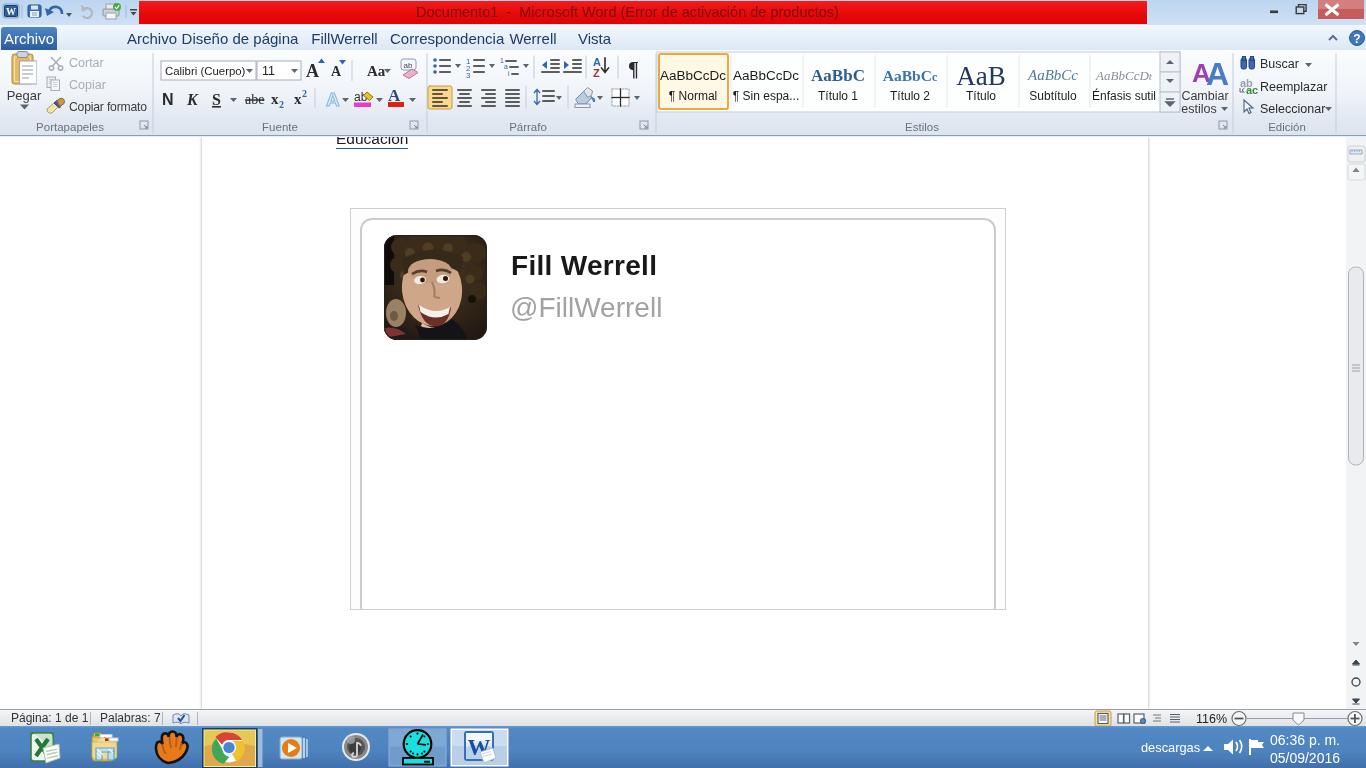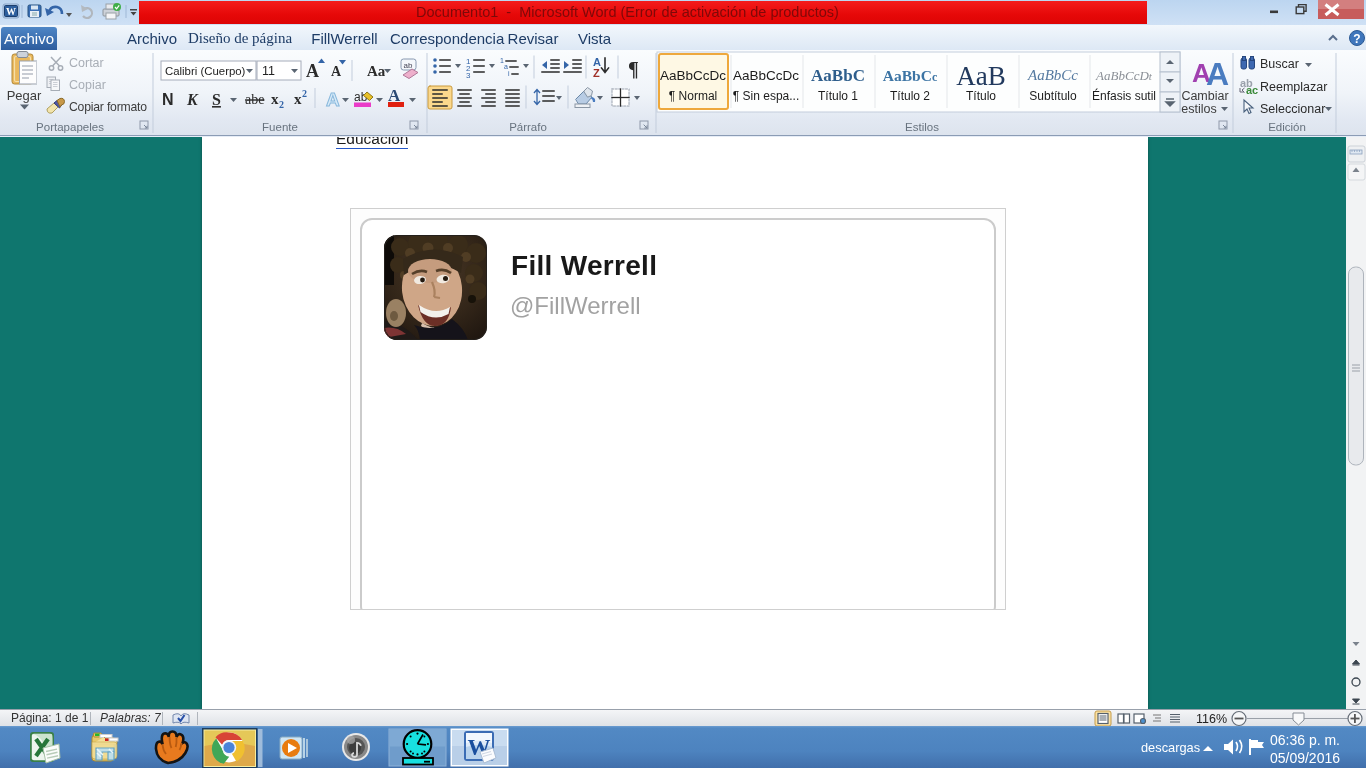--- a/index.html
+++ b/index.html
@@ -10,21 +10,21 @@
 #redband{left:139px;top:1px;width:1008px;height:23px;background:linear-gradient(#f41c1c,#e60808 60%,#dd0505);color:#7e0909;font-size:14.5px;text-align:center;line-height:23px;padding-right:31px;box-sizing:border-box;}
 
 #tabrow{left:0;top:25px;width:1366px;height:25px;background:linear-gradient(#f2f7fc,#dde8f5);}
 .tab{position:absolute;top:2px;height:23px;line-height:23px;font-size:15px;color:#1e3c66;}
 .tab{text-align:center;padding:0;}
 #tab-archivo{left:1px;width:56px;background:linear-gradient(#4e86c6,#2d5c9d);color:#fff;border-radius:3px 3px 0 0;}
 #tab-inicio{left:58px;width:57px;background:#ffffff;border:1px solid #b9c6d8;border-bottom:none;border-radius:2px 2px 0 0;color:#2b2b2b;margin-top:44px;}
 
 #ribbon{left:0;top:50px;width:1366px;height:86px;background:linear-gradient(#fafcfe,#f0f4f9 50%,#e2e8f2 82%,#dde4ee);border-bottom:1px solid #8b9cb5;}
 
-#docarea{left:0;top:137px;width:1366px;height:572px;background:#0f766e;overflow:hidden;}
+#docarea{left:0;top:137px;width:1366px;height:572px;background:#ffffff;overflow:hidden;}
 #page{left:202px;top:0px;width:946px;height:572px;background:#ffffff;box-shadow:0 0 3px rgba(0,0,0,.35);}
 
 #statusbar{left:0;top:709px;width:1366px;height:17px;background:linear-gradient(#f4f5f7,#dfe2e7);border-top:1px solid #98a0ab;font-size:12px;color:#333;}
 #tweet{left:350px;top:71px;width:656px;height:402px;background:#fdfdfd;border:1px solid #cfcfcf;overflow:hidden;}
 #tweetcard{left:9px;top:9px;width:636px;height:400px;border:2px solid #cbcbcb;border-radius:12px;background:#fff;}
 #tweetbody{left:28px;top:161px;width:612px;font-family:"Liberation Serif",serif;font-size:42px;line-height:49.5px;color:#161616;}
 
 #taskbar{left:0;top:726px;width:1366px;height:42px;background:linear-gradient(#6b9cd0,#5289c4 5%,#4d83bf 60%,#416fab);}
 </style></head>
 <body>
@@ -65,24 +65,24 @@
   <rect x="60" y="0" width="46" height="9" fill="#d37f7f"></rect>
   <path d="M 67.5 4.5 L 80.5 15 M 80.5 4.5 L 67.5 15" stroke="#fff" stroke-width="3"></path>
   <rect x="12" y="10.5" width="8" height="2.6" fill="#3a3a3a"></rect>
   <rect x="38.2" y="7" width="7.6" height="6.6" fill="none" stroke="#3a3a3a" stroke-width="1.4"></rect>
   <path d="M 40.5 7 l 0 -2.4 7.6 0 0 6.6 -2.4 0" fill="none" stroke="#3a3a3a" stroke-width="1.4"></path>
 </svg>
 <div class="abs" id="tabrow">
   <div class="tab" id="tab-archivo">Archivo</div>
   <div class="tab" id="tab-inicio">Inicio</div>
   <div class="tab" style="left:112px;width:80px;">Archivo</div>
-  <div class="tab" style="left:180px;width:120px;font-family:Liberation Serif, serif;">Diseño de página</div>
+  <div class="tab" style="left:180px;width:120px;">Diseño de página</div>
   <div class="tab" style="left:304px;width:81px;">FillWerrell</div>
   <div class="tab" style="left:390px;width:110px;">Correspondencia</div>
-  <div class="tab" style="left:503px;width:60px;">Revisar</div>
+  <div class="tab" style="left:503px;width:60px;">Werrell</div>
   <div class="tab" style="left:570px;width:49px;">Vista</div>
 
   <svg class="abs" style="left:1320px;top:2px;" width="46" height="22" viewBox="0 0 46 22">
     <path d="M 9 13 l 4 -4 4 4" fill="none" stroke="#5a6f8d" stroke-width="2"></path>
     <circle cx="37" cy="11" r="7.5" fill="#3f76bc" stroke="#2c5a94"></circle>
     <text x="37" y="15.5" font-size="12" font-weight="bold" fill="#fff" text-anchor="middle">?</text>
   </svg>
 </div>
 <div class="abs" id="ribbon">
 <svg width="1366" height="86" viewBox="0 0 1366 86" font-family="Liberation Sans, sans-serif">
@@ -390,21 +390,21 @@
         <path d="M 68 84 q 12 9 16 21 l -48 0 q -1 -10 -6 -15 q 22 8 38 -6 z" fill="#15131a"></path>
         <path d="M 0 86 q 20 2 34 19 l -34 0 z" fill="#201a18"></path>
         <ellipse cx="12" cy="78" rx="10" ry="14" fill="#9a8163"></ellipse>
         <ellipse cx="10" cy="81" rx="4" ry="5" fill="#6e5a40"></ellipse>
         <path d="M 0 93 q 12 -2 22 6 l -22 4 z" fill="#7e3434"></path>
         <circle cx="88" cy="64" r="4" fill="#171209"></circle>
       </g>
       <rect x=".5" y=".5" width="102" height="104" rx="13" fill="none" stroke="#24201c" stroke-width="1"></rect>
     </svg>
     <div class="abs" style="left:160px;top:41px;font-size:28px;font-weight:bold;color:#191919;letter-spacing:.3px;">Fill Werrell</div>
-    <div class="abs" style="left:159px;top:83px;font-size:24px;color:#a2a2a2;">@FillWerrell</div>
+    <div class="abs" style="left:159px;top:83px;font-size:28px;color:#a2a2a2;">@FillWerrell</div>
   </div>
 
   <svg class="abs" style="left:1346px;top:0;" width="20" height="572" viewBox="0 0 20 572">
     <rect x="0" y="0" width="20" height="572" fill="#f2f3f4"></rect>
     <rect x="2" y="9" width="17" height="16" rx="2" fill="#eef0f2" stroke="#cdd2d8"></rect>
         <rect x="2" y="27" width="17" height="16" rx="2" fill="#f4f5f6" stroke="#d5dade"></rect>
     <path d="M 10 47 l 0 0"></path>
     <path d="M 6.5 35 l 3.5 -4.5 3.5 4.5 z" fill="#7a828c"></path>
     <rect x="2.5" y="130" width="15" height="198" rx="7" fill="#e8eaed" stroke="#aeb4bc"></rect>
     <path d="M 6 228 h 8 M 6 231 h 8 M 6 234 h 8" stroke="#9aa0a8"></path>
@@ -414,21 +414,21 @@
     <path d="M 6.5 562 l 3.5 4 3.5 -4 z M 6.5 567 h 7" fill="#3c4650" stroke="#3c4650"></path>
     <rect x="4" y="13" width="12" height="4" fill="#dfe8f2" stroke="#8aa0be" stroke-width=".8"></rect>
         <path d="M 6 13 v 2 m 2.5 -2 v 2 m 2.5 -2 v 2 m 2.5 -2 v 2" stroke="#8aa0be" stroke-width=".7"></path>
   </svg>
 </div>
 <div class="abs" id="statusbar">
   <svg width="1366" height="17" viewBox="0 0 17 17" preserveAspectRatio="none" style="position:absolute;">
         <rect width="17" height="17" fill="none"></rect>
       </svg>
   <div class="abs" style="left:11px;top:1px;">Página: 1 de 1</div>
-  <div class="abs" style="left:100px;top:1px;font-style:italic;">Palabras: 7</div>
+  <div class="abs" style="left:100px;top:1px;">Palabras: 7</div>
   <svg class="abs" style="left:170px;top:1px;" width="22" height="15" viewBox="0 0 22 15">
     <path d="M 3 4 q 6 -3 8 1 q 2 -4 8 -1 l 0 8 q -6 -2 -8 1 q -2 -3 -8 -1 z" fill="#dfe6f2" stroke="#7488ac"></path>
     <path d="M 8 7 l 2.5 3 4 -6" stroke="#2850a8" stroke-width="2" fill="none"></path>
   </svg>
   <div class="abs" style="left:90px;top:2px;width:1px;height:13px;background:#b0b5bc;"></div>
   <div class="abs" style="left:162px;top:2px;width:1px;height:13px;background:#b0b5bc;"></div>
   <div class="abs" style="left:197px;top:2px;width:1px;height:13px;background:#b0b5bc;"></div>
   <svg class="abs" style="left:1090px;top:0;" width="276 " height="17" viewBox="0 0 276 17">
     <rect x="5" y="1" width="16" height="15" rx="2" fill="#fbe1a3" stroke="#c49c4c"></rect>
     <g stroke="#55606c" stroke-width="1.2" fill="#fff">

